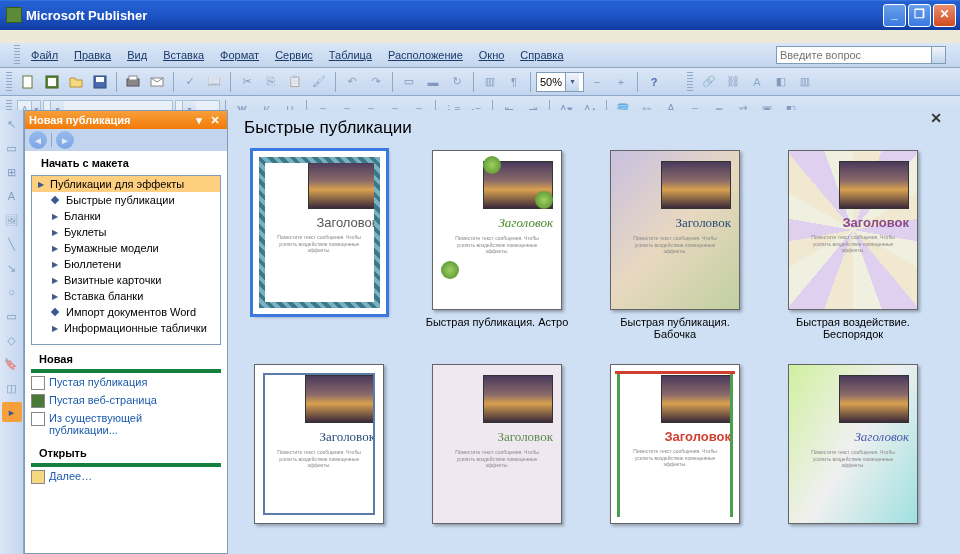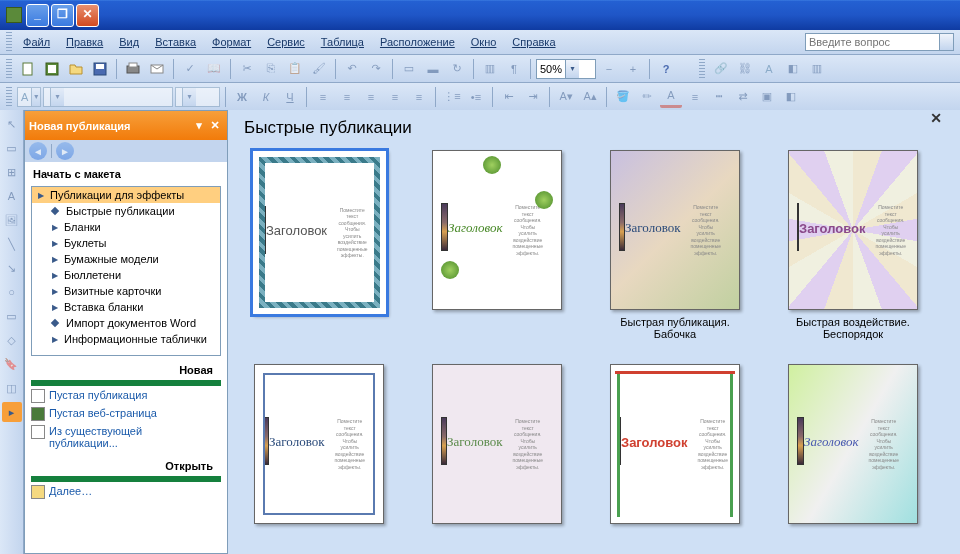--- a/index.html
+++ b/index.html
@@ -7,24 +7,24 @@
 
 
 .titlebar { background: linear-gradient(to bottom, #3a7ae0 0%, #2460d2 5%, #1f56c7 50%, #0f3ba2 100%); height: 30px; display: flex; align-items: center; padding: 0 4px 0 6px; color: #fff; }
 .titlebar .app-icon { width: 16px; height: 16px; background: #5b8a3a; display: inline-block; margin-right: 4px; border: 1px solid #3a5a1a; }
 .titlebar .title { font-weight: bold; font-size: 13px; flex: 1; }
 .win-btns { display: flex; gap: 2px; }
 .win-btn { width: 23px; height: 23px; background: linear-gradient(#6aa0ea,#3a7ae0); border: 1px solid #fff; border-radius: 3px; color: #fff; text-align: center; line-height: 19px; font-weight: bold; font-size: 12px; cursor: pointer; }
 .win-btn.close { background: linear-gradient(#e89070,#d24a20); }
 
 
-.menubar { background: linear-gradient(#dbe7f7,#c3d5ee); height: 25px; display: flex; align-items: center; padding: 0 6px; border-bottom: 1px solid #8fa8c8; }
+.menubar { background: linear-gradient(#dbe7f7,#c3d5ee); height: 25px; display: flex; align-items: center; padding: 0 14px; border-bottom: 1px solid #8fa8c8; margin-top: 13px; }
 .menubar .menuitem { padding: 3px 8px; color: #1a3a6a; cursor: pointer; text-decoration: underline; }
 .menubar .menuitem:first-letter { text-decoration: underline; }
-.help-input { margin-left: auto; width: 135px; height: 18px; border: 1px solid #7f9db9; background: #fff; padding: 0 3px; color: #777; }
+.help-input { margin-left: auto; width: 156px; height: 18px; border: 1px solid #7f9db9; background: #fff; padding: 0 3px; color: #777; }
 .help-dd { width: 14px; height: 18px; border: 1px solid #7f9db9; background: linear-gradient(#f0f4fb,#c3d5ee); border-left: none; }
 
 
 .toolbar { background: linear-gradient(#dbe7f7,#c3d5ee); height: 28px; display: flex; align-items: center; padding: 0 6px; gap: 2px; border-bottom: 1px solid #8fa8c8; }
 .toolhandle { width: 6px; height: 20px; background: repeating-linear-gradient(to bottom, #8fa8c8 0 1px, transparent 1px 3px); margin-right: 3px; }
 .tb { width: 22px; height: 22px; display: flex; align-items: center; justify-content: center; color: #3a5a8a; cursor: pointer; border-radius: 2px; }
 .tb svg { width: 16px; height: 16px; }
 .tb.disabled { opacity: 0.5; cursor: default; }
 .sep { width: 1px; height: 20px; background: #8fa8c8; margin: 0 3px; }
 .combo { height: 20px; border: 1px solid #7f9db9; background: #fff; display: flex; align-items: center; padding: 0 3px; }
@@ -32,46 +32,46 @@
 
 
 .sidetool { position: absolute; left: 0; top: 110px; width: 24px; bottom: 0; background: linear-gradient(to right,#dbe7f7,#c3d5ee); border-right: 1px solid #8fa8c8; display: flex; flex-direction: column; align-items: center; padding-top: 4px; gap: 4px; }
 .sidetool .tb { width: 20px; height: 20px; }
 
 
 .main { position: absolute; left: 24px; top: 110px; right: 0; bottom: 0; display: flex; background: #cfe0f5; }
 
 
 .taskpane { width: 204px; background: #fff; border: 1px solid #7f9db9; display: flex; flex-direction: column; }
-.taskpane .th { background: linear-gradient(#f79f3a,#f27b0a); height: 29px; display: flex; align-items: center; color: #fff; font-weight: bold; padding: 0 4px; }
+.taskpane .th { background: linear-gradient(#f79f3a,#f27b0a); height: 18px; display: flex; align-items: center; color: #fff; font-weight: bold; padding: 0 4px; }
 .taskpane .th .ttitle { flex: 1; }
 .taskpane .th .tbtn { width: 16px; height: 16px; display: flex; align-items: center; justify-content: center; cursor: pointer; }
 .taskpane .nav { background: #c3d5ee; height: 22px; display: flex; align-items: center; padding: 0 4px; gap: 4px; }
 .navbtn { width: 18px; height: 18px; border-radius: 50%; background: linear-gradient(#6aa0ea,#3a7ae0); display: flex; align-items: center; justify-content: center; color: #fff; font-size: 10px; }
 .navbtn.disabled { opacity: 0.5; }
-.taskpane .section { padding: 6px 8px; font-weight: bold; color: #000; }
+.taskpane .section { padding: 6px 8px; font-weight: bold; color: #000; margin-left: 8px; }
 .treebox { margin: 0 6px; border: 1px solid #7f9db9; background: #fff; height: 170px; overflow-x: scroll; overflow-y: hidden; }
 .tree-item { padding: 2px 6px; display: flex; align-items: center; gap: 4px; cursor: pointer; white-space: nowrap; }
 .tree-item.sel { background: #ffcf80; }
 .tree-item .arrow { font-size: 8px; color: #3a5a8a; width: 8px; }
 .tree-item.sub { padding-left: 20px; }
 .tree-item.sub .bullet { width: 6px; height: 6px; background: #3a5a8a; transform: rotate(45deg); margin-right: 4px; }
 .link-item { padding: 3px 19px 3px 24px; color: #1a5aaa; cursor: pointer; position: relative; }
 .link-item .li-icon { position: absolute; left: 6px; top: 3px; width: 14px; height: 14px; border: 1px solid #888; background: #fff; }
 .link-item .li-icon.web { background: #4a7a3a; }
 .link-item .li-icon.fold { background: #f5d980; }
-.sec-head { padding: 8px 8px 4px; font-weight: bold; color: #000; border-bottom: 6px solid #15803d; margin: 0 6px; text-align: right; }
+.sec-head { padding: 8px 8px 4px; font-weight: bold; color: #000; border-bottom: 4px solid #15803d; margin: 0 6px; }
 
 
 .gallery { flex: 1; background: #cfe0f5; padding: 8px 16px; overflow-y: scroll; position: relative; }
 .gallery h2 { font-size: 17px; font-weight: normal; color: #000; margin-bottom: 12px; }
 .grid { display: flex; flex-wrap: wrap; gap: 20px 28px; }
 .card { width: 150px; display: flex; flex-direction: column; align-items: center; cursor: pointer; }
 .card.sel .thumb { outline: 3px solid #3a7ae0; outline-offset: -1px; }
-.thumb { width: 130px; height: 160px; background: #fff; border: 1px solid #666; box-shadow: 2px 2px 3px rgba(0,0,0,0.3); display: flex; flex-direction: row; align-items: center; padding: 10px 8px; position: relative; }
+.thumb { width: 130px; height: 160px; background: #fff; border: 1px solid #666; box-shadow: 2px 2px 3px rgba(0,0,0,0.3); display: flex; flex-direction: column; align-items: flex-end; padding: 10px 8px; position: relative; }
 .card.sel .thumb { width: 135px; height: 165px; }
 .thumb .photo { width: 70px; height: 48px; background: linear-gradient(to bottom, #4a3a5a 0%, #8a6a6a 40%, #d8a050 60%, #3a2a3a 100%); border: 1px solid #333; margin-bottom: 6px; }
 .thumb .hd { font-size: 13px; color: #555; margin-bottom: 4px; }
 .thumb .body-text { font-size: 5px; color: #888; text-align: center; line-height: 1.3; padding: 0 10px; }
 .thumb.b1 { background: #fff; }
 .thumb.b1::before { content: ""; position: absolute; inset: 6px; border: 6px solid transparent; border-image: repeating-linear-gradient(45deg,#3a7a8a 0 4px,#7ab0c0 4px 8px) 6; pointer-events: none; }
 .thumb.b2 .flower { position: absolute; width: 18px; height: 18px; border-radius: 50%; background: radial-gradient(#a0d060,#4a8a2a); }
 .thumb.b2 .hd { color: #4a8a2a; font-style: italic; font-family: serif; }
 .thumb.b3 { background: linear-gradient(135deg,#c8c0e0 0%,#e8d8c0 50%,#c0d0a0 100%); }
 .thumb.b3 .hd { color: #2a4a7a; font-family: serif; }
@@ -97,20 +97,21 @@
 ::-webkit-scrollbar { width: 16px; height: 16px; }
 ::-webkit-scrollbar-track { background: #e8eef8; }
 ::-webkit-scrollbar-thumb { background: linear-gradient(to right,#c0d0ea,#8fa8c8); border: 1px solid #7f9db9; }
 ::-webkit-scrollbar-button { background: linear-gradient(#e8eef8,#c0d0ea); border: 1px solid #7f9db9; height: 16px; }
 </style>
 </head>
 <body>
 
 <div class="titlebar">
   <span class="app-icon"></span>
+  <span class="title">Microsoft Publisher</span>
   <div class="win-btns">
     <div class="win-btn">_</div>
     <div class="win-btn">❐</div>
     <div class="win-btn close">✕</div>
   </div>
 </div>
 
 <div class="menubar">
   <span class="toolhandle"></span>
   <span class="menuitem">Файл</span>
@@ -176,21 +177,21 @@
   <div class="tb disabled">↶</div>
   <div class="tb disabled">↷</div>
   <div class="sep"></div>
   <div class="tb disabled">▭</div>
   <div class="tb disabled">▬</div>
   <div class="tb disabled">↻</div>
   <div class="sep"></div>
   <div class="tb disabled">▥</div>
   <div class="tb disabled">¶</div>
   <div class="sep"></div>
-  <div class="combo" style="width:60px">
+  <div class="combo" style="width:48px">
       <span>50%</span>
       <span class="cbtn">▾</span>
     </div>
   <div class="tb disabled">−</div>
   <div class="tb disabled">+</div>
   <div class="sep"></div>
   <div class="tb" style="color:#4a6ab0;font-weight:bold">?</div>
   <span class="toolhandle" style="margin-left:20px"></span>
   <div class="tb disabled">🔗</div>
   <div class="tb disabled">⛓</div>
@@ -342,20 +343,21 @@
       </div>
       <div class="card">
         <div class="thumb b2">
             <div class="flower" style="top:5px;left:50px"></div>
             <div class="flower" style="top:40px;right:8px"></div>
             <div class="flower" style="bottom:30px;left:8px"></div>
             <div class="photo"></div>
             <div class="hd">Заголовок</div>
             <div class="body-text">Поместите текст сообщения. Чтобы усилить воздействие помещенные эффекты.</div>
           </div>
+        <div class="caption">Быстрая публикация. Астро</div>
       </div>
       <div class="card">
         <div class="thumb b3">
             <div class="photo"></div>
             <div class="hd">Заголовок</div>
             <div class="body-text">Поместите текст сообщения. Чтобы усилить воздействие помещенные эффекты.</div>
           </div>
         <div class="caption">Быстрая публикация. Бабочка</div>
       </div>
       <div class="card">

